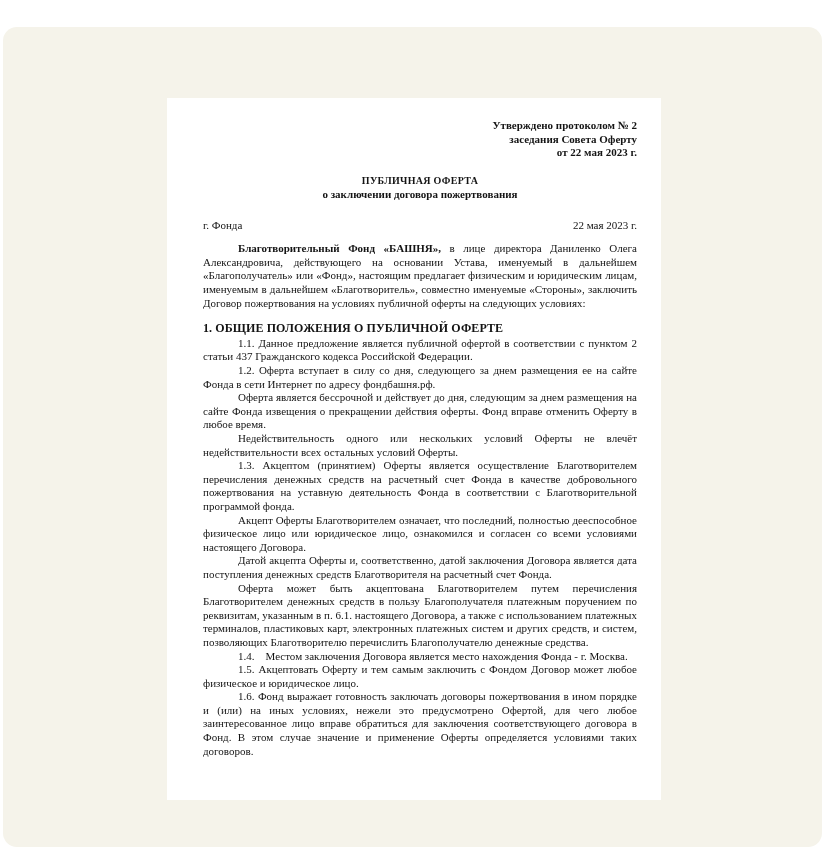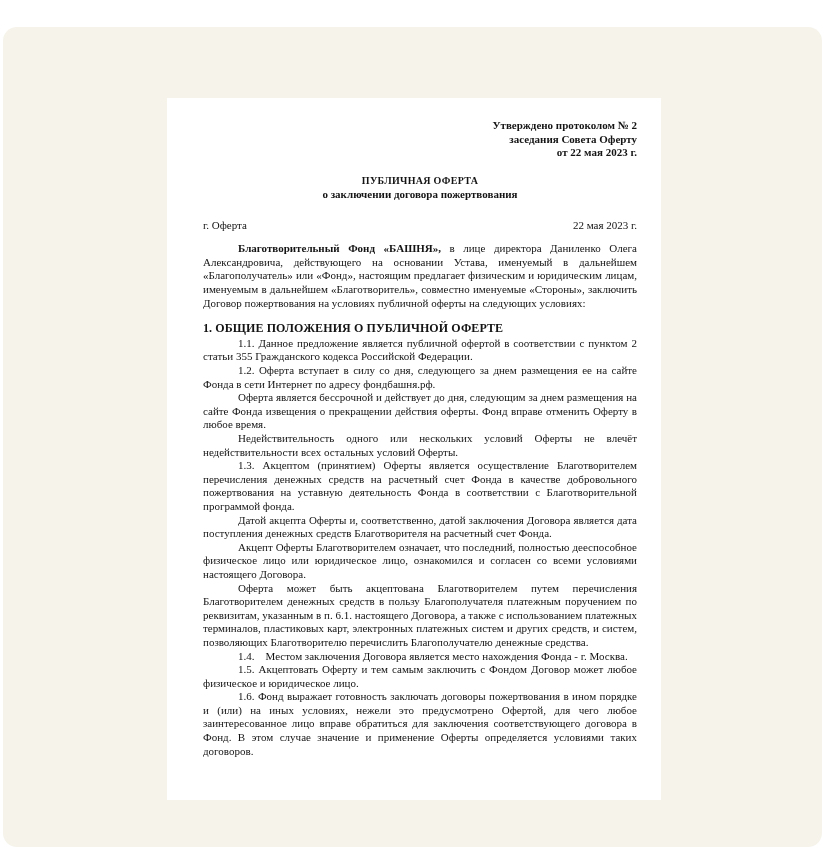--- a/index.html
+++ b/index.html
@@ -74,36 +74,36 @@
     <div class="approval">
       <div>Утверждено протоколом № 2</div>
       <div>заседания Совета Оферту</div>
       <div>от 22 мая 2023 г.</div>
     </div>
 
     <div class="doc-title">ПУБЛИЧНАЯ ОФЕРТА</div>
     <div class="doc-subtitle">о заключении договора пожертвования</div>
 
     <div class="meta-row">
-      <span>г. Оферта</span>
+      <span>г. Фонда</span>
       <span>22 мая 2023 г.</span>
     </div>
 
     <p class="para intro"><span class="bold">Благотворительный Фонд «БАШНЯ»,</span><span> в лице директора Даниленко Олега Александровича, действующего на основании Устава, именуемый в дальнейшем «Благополучатель» или «Фонд», настоящим предлагает физическим и юридическим лицам, именуемым в дальнейшем «Благотворитель», совместно именуемые «Стороны», заключить Договор пожертвования на условиях публичной оферты на следующих условиях:</span></p>
 
     <div class="section-heading">1. ОБЩИЕ ПОЛОЖЕНИЯ О ПУБЛИЧНОЙ ОФЕРТЕ</div>
 
     <div class="paragraphs">
-        <p class="para">1.1. Данное предложение является публичной офертой в соответствии с пунктом 2 статьи 355 Гражданского кодекса Российской Федерации.</p>
+        <p class="para">1.1. Данное предложение является публичной офертой в соответствии с пунктом 2 статьи 437 Гражданского кодекса Российской Федерации.</p>
         <p class="para">1.2. Оферта вступает в силу со дня, следующего за днем размещения ее на сайте Фонда в сети Интернет по адресу фондбашня.рф.</p>
         <p class="para">Оферта является бессрочной и действует до дня, следующим за днем размещения на сайте Фонда извещения о прекращении действия оферты. Фонд вправе отменить Оферту в любое время.</p>
         <p class="para">Недействительность одного или нескольких условий Оферты не влечёт недействительности всех остальных условий Оферты.</p>
         <p class="para">1.3. Акцептом (принятием) Оферты является осуществление Благотворителем перечисления денежных средств на расчетный счет Фонда в качестве добровольного пожертвования на уставную деятельность Фонда в соответствии с Благотворительной программой фонда.</p>
+        <p class="para">Акцепт Оферты Благотворителем означает, что последний, полностью дееспособное физическое лицо или юридическое лицо, ознакомился и согласен со всеми условиями настоящего Договора.</p>
         <p class="para">Датой акцепта Оферты и, соответственно, датой заключения Договора является дата поступления денежных средств Благотворителя на расчетный счет Фонда.</p>
-        <p class="para">Акцепт Оферты Благотворителем означает, что последний, полностью дееспособное физическое лицо или юридическое лицо, ознакомился и согласен со всеми условиями настоящего Договора.</p>
         <p class="para">Оферта может быть акцептована Благотворителем путем перечисления Благотворителем денежных средств в пользу Благополучателя платежным поручением по реквизитам, указанным в п. 6.1. настоящего Договора, а также с использованием платежных терминалов, пластиковых карт, электронных платежных систем и других средств, и систем, позволяющих Благотворителю перечислить Благополучателю денежные средства.</p>
         <p class="para">1.4.&nbsp;&nbsp;&nbsp;&nbsp;Местом заключения Договора является место нахождения Фонда - г. Москва.</p>
         <p class="para">1.5. Акцептовать Оферту и тем самым заключить с Фондом Договор может любое физическое и юридическое лицо.</p>
         <p class="para">1.6. Фонд выражает готовность заключать договоры пожертвования в ином порядке и (или) на иных условиях, нежели это предусмотрено Офертой, для чего любое заинтересованное лицо вправе обратиться для заключения соответствующего договора в Фонд. В этом случае значение и применение Оферты определяется условиями таких договоров.</p>
       </div>
 
   </div>
 </div>
 
 </body></html>

